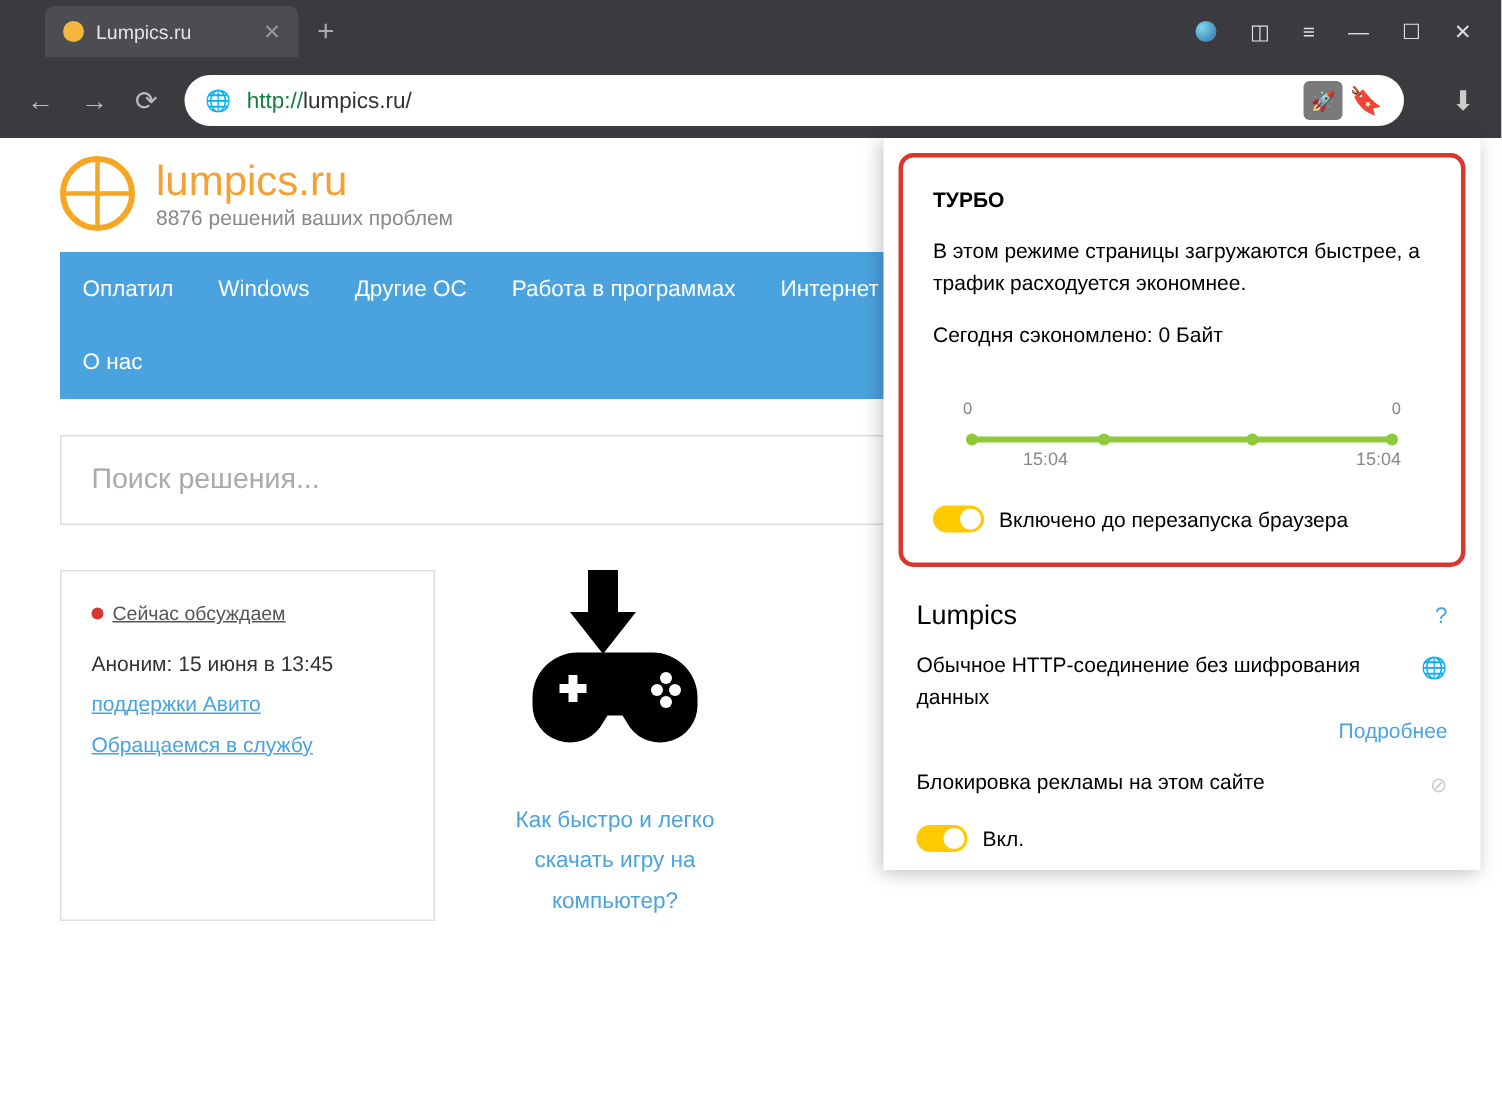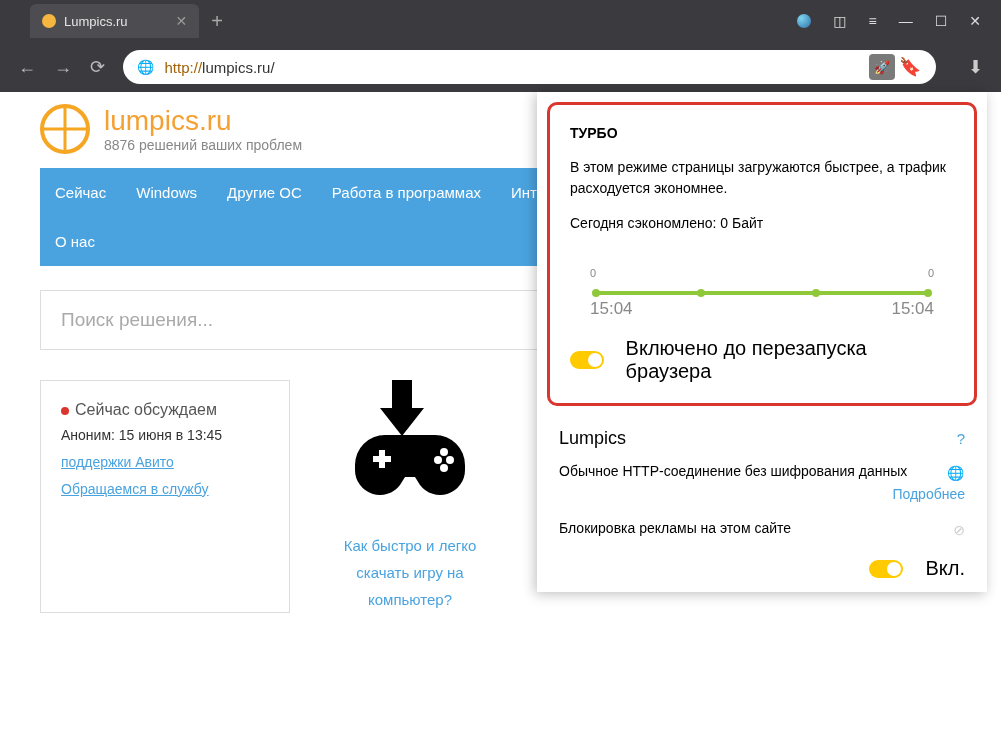--- a/index.html
+++ b/index.html
@@ -13,62 +13,62 @@
 .newtab { color: #aaa; font-size: 20px; margin-left: 12px; cursor: pointer; }
 .wincontrols { margin-left: auto; display: flex; gap: 22px; padding-right: 20px; color: #ddd; align-items: center; }
 .wincontrols span { cursor: pointer; font-size: 14px; }
 .wc-circle { width: 14px; height: 14px; border-radius: 50%; background: radial-gradient(circle at 30% 30%, #7fd6f0, #2c6fa8); }
 
 .toolbar { height: 50px; background: #3b3a3e; display: flex; align-items: center; padding: 0 18px; gap: 18px; }
 .navbtn { color: #bbb; font-size: 18px; cursor: pointer; }
 .addr { flex: 1; height: 34px; background: #fff; border-radius: 17px; display: flex; align-items: center; padding: 0 14px; gap: 10px; }
 .addr .globe { color: #777; font-size: 14px; }
 .addr .url { font-size: 15px; color: #333; }
-.addr .url .gray { color: #a16207; }
+.addr .url .gray { color: #15803d; }
 .addr-icons { margin-left: auto; display: flex; gap: 4px; align-items: center; }
 .rocket-box { width: 26px; height: 26px; background: #7a7a7a; border-radius: 4px; display: flex; align-items: center; justify-content: center; color: #fff; font-size: 13px; }
 .bookmark { color: #d9362d; font-size: 18px; }
 .dl { color: #ccc; font-size: 18px; cursor: pointer; margin-left: 14px; }
 
 
 .page { background: #fff; padding: 12px 40px; }
 .logo-row { display: flex; align-items: center; gap: 14px; margin-bottom: 14px; }
 .logo { width: 50px; height: 50px; border-radius: 50%; border: 4px solid #f5a623; position: relative; }
 .logo::before, .logo::after { content: ''; position: absolute; background: #f5a623; }
 .logo::before { width: 3px; height: 44px; left: 50%; top: 0; transform: translateX(-50%); }
 .logo::after { width: 44px; height: 3px; top: 50%; left: 0; transform: translateY(-50%); }
 .site-title { font-size: 28px; color: #f5a033; font-weight: normal; }
 .site-sub { color: #888; font-size: 14px; }
 .navmenu { background: #4aa3df; color: #fff; padding: 0 0; display: flex; flex-wrap: wrap; }
 .navmenu span { padding: 16px 15px; font-size: 15px; cursor: pointer; }
 .searchbox { margin-top: 24px; border: 1px solid #ddd; padding: 18px 20px; color: #aaa; font-size: 19px; }
 
 .cols { display: flex; gap: 50px; margin-top: 30px; }
 .sidebar { border: 1px solid #ddd; padding: 20px; width: 250px; }
-.side-title { font-size: 16px; color: #555; margin-bottom: 8px; }
+.side-title { font-size: 13px; color: #555; margin-bottom: 18px; text-decoration: underline; }
 .red-dot { display: inline-block; width: 8px; height: 8px; background: #d9362d; border-radius: 50%; margin-right: 6px; }
 .meta { font-size: 14px; color: #333; margin-bottom: 6px; }
 .link { color: #4aa3df; text-decoration: underline; font-size: 14px; line-height: 1.9; cursor: pointer; }
 .body-text { color: #777; font-size: 14px; line-height: 1.9; }
 .article { text-align: center; }
 .ctrl-svg { margin: 0 auto 18px; }
 .article-link { color: #4aa3df; font-size: 15px; line-height: 1.8; cursor: pointer; }
 
 
-.panel { position: absolute; top: 92px; right: 14px; width: 450px; background: #fff; box-shadow: -2px 2px 12px rgba(0,0,0,.25); }
+.panel { position: absolute; top: 92px; right: 14px; width: 398px; background: #fff; box-shadow: -2px 2px 12px rgba(0,0,0,.25); }
 .turbo-box { border: 3px solid #d9362d; border-radius: 10px; padding: 20px; margin: 10px; }
 .turbo-title { font-weight: bold; font-size: 14px; margin-bottom: 16px; }
 .turbo-desc { font-size: 14px; line-height: 1.5; margin-bottom: 16px; }
 .turbo-saved { font-size: 14px; margin-bottom: 48px; }
 .chart-row { position: relative; height: 40px; }
 .chart-line { height: 4px; background: #8fc93a; position: absolute; left: 24px; right: 24px; top: 12px; border-radius: 2px; }
 .chart-pt { width: 8px; height: 8px; border-radius: 50%; background: #8fc93a; position: absolute; top: 10px; }
 .chart-lbl-top { position: absolute; top: -12px; font-size: 11px; color: #888; }
-.chart-lbl-bot { position: absolute; top: 20px; font-size: 17px; color: #888; }
-.toggle-row { display: flex; align-items: center; gap: 22px; margin-top: 18px; font-size: 20px; justify-content: flex-end; }
+.chart-lbl-bot { position: absolute; top: 20px; font-size: 12px; color: #888; margin-left: 40px; }
+.toggle-row { display: flex; align-items: center; gap: 10px; margin-top: 18px; font-size: 14px; }
 .toggle { width: 34px; height: 18px; border-radius: 9px; position: relative; cursor: pointer; }
 .toggle.on { background: #ffcb00; }
 .toggle.off { background: #ccc; }
 .toggle .knob { width: 14px; height: 14px; border-radius: 50%; background: #fff; position: absolute; top: 2px; }
 .toggle.on .knob { right: 2px; }
 .toggle.off .knob { left: 2px; }
 
 .protect { padding: 12px 22px; }
 .protect-hdr { display: flex; align-items: center; font-size: 18px; margin-bottom: 12px; }
 .protect-hdr .q { margin-left: auto; color: #4aa3df; font-size: 15px; }
@@ -114,21 +114,21 @@
 
 <div class="page">
   <div class="logo-row">
     <div class="logo"></div>
     <div>
       <div class="site-title">lumpics.ru</div>
       <div class="site-sub">8876 решений ваших проблем</div>
     </div>
   </div>
   <div class="navmenu">
-    <span>Сейчас</span>
+    <span>Оплатил</span>
     <span>Windows</span>
     <span>Другие ОС</span>
     <span>Работа в программах</span>
     <span>Интернет</span>
     <span style="flex-basis:100%">О нас</span>
   </div>
   <div class="searchbox">Поиск решения...</div>
 
   <div class="cols">
     <div class="sidebar">

